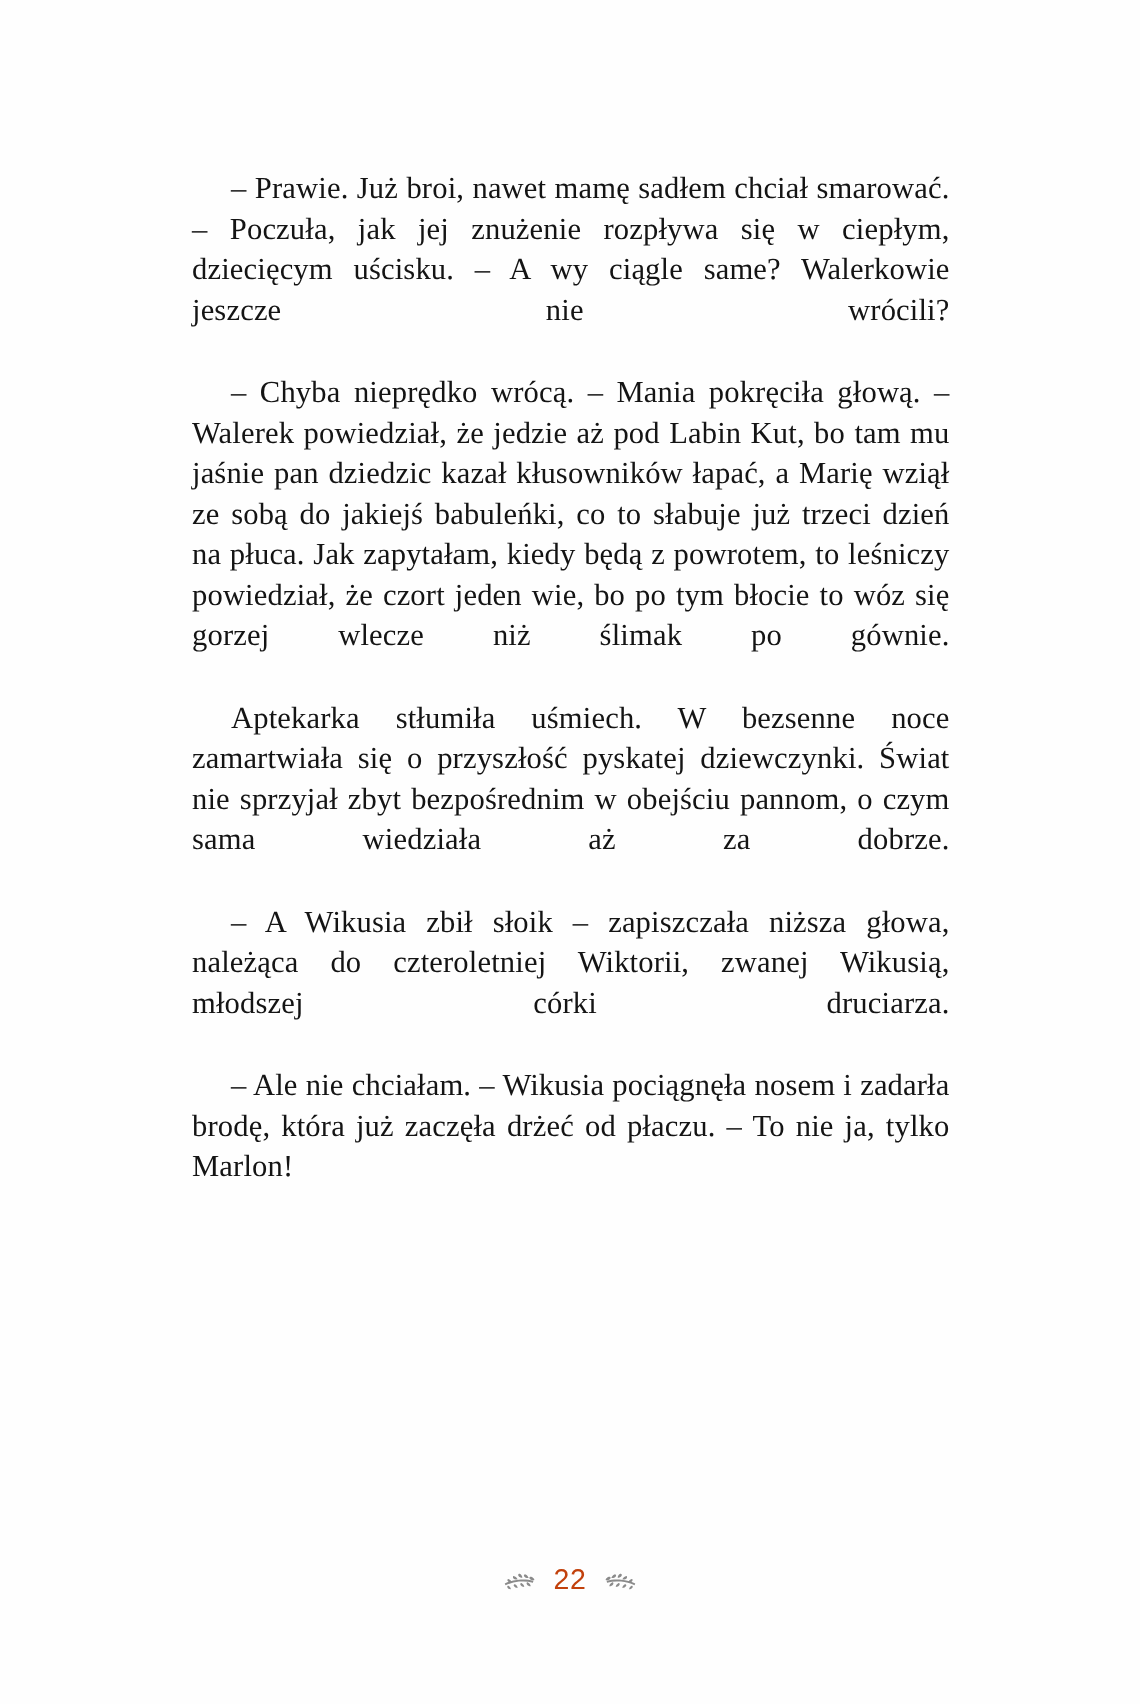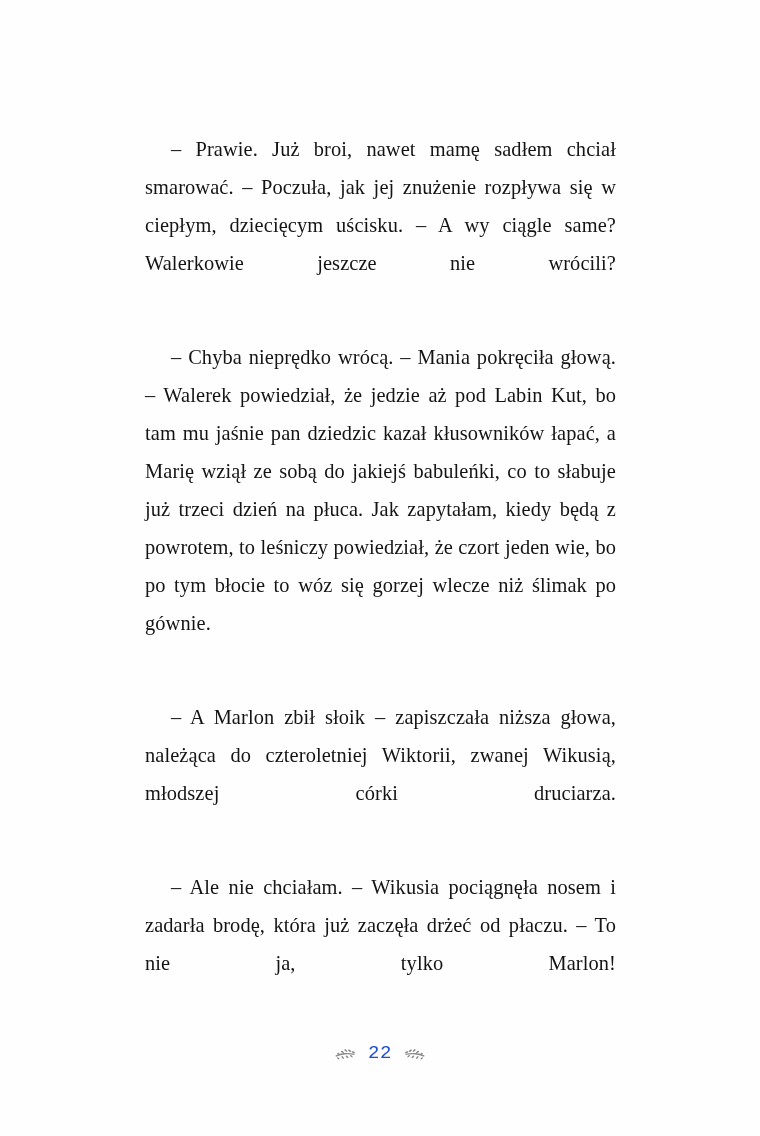--- a/index.html
+++ b/index.html
@@ -26,24 +26,24 @@
   }
 
   #text-block {
     position: absolute;
     left: 127px;
     top: 112px;
     width: 507px;
   }
 
   p.para {
-    margin: 18px;
+    margin: 1px;
     padding: 0;
     font-size: 20.4px;
-    line-height: 38px;
+    line-height: 27px;
     text-align: justify;
     text-justify: inter-word;
     text-indent: 26px;
     letter-spacing: 0.1px;
     word-spacing: 0.2px;
     color: #141414;
     -webkit-font-smoothing: antialiased;
   }
 
   
@@ -58,23 +58,23 @@
     left: 0;
     top: 1043px;
     width: 760px;
     display: flex;
     align-items: center;
     justify-content: center;
     gap: 11px;
   }
 
   #folio .folio-number {
-    font-family: Liberation Mono, monospace;
+    font-family: Liberation Sans, sans-serif;
     font-size: 19px;
-    color: #1d4ed8;
+    color: #c2410c;
     letter-spacing: 0.5px;
     line-height: 1;
   }
 
   .ornament {
     width: 24px;
     height: 20px;
     display: block;
     color: #8b8b8b;
   }
@@ -83,21 +83,22 @@
   }
 </style>
 </head>
 <body>
 
 <div id="page">
 
   <div id="text-block">
     <p class="para">– Prawie. Już broi, nawet mamę sadłem chciał smarować. – Poczuła, jak jej znużenie rozpływa się w ciepłym, dziecięcym uścisku. – A wy ciągle same? Walerkowie jeszcze nie wrócili?</p>
     <p class="para">– Chyba nieprędko wrócą. – Mania pokręciła głową. – Walerek powiedział, że jedzie aż pod Labin Kut, bo tam mu jaśnie pan dziedzic kazał kłusowników łapać, a Marię wziął ze sobą do jakiejś babuleńki, co to słabuje już trzeci dzień na płuca. Jak zapytałam, kiedy będą z powrotem, to leśniczy powiedział, że czort jeden wie, bo po tym błocie to wóz się gorzej wlecze niż ślimak po gównie.</p>
-    <p class="para">– A Marlon zbił słoik – zapiszczała niższa głowa, należąca do czteroletniej Wiktorii, zwanej Wikusią, młodszej córki druciarza.</p>
+    <p class="para">Aptekarka stłumiła uśmiech. W bezsenne noce zamartwiała się o przyszłość pyskatej dziewczynki. Świat nie sprzyjał zbyt bezpośrednim w obejściu pannom, o czym sama wiedziała aż za dobrze.</p>
+    <p class="para">– A Wikusia zbił słoik – zapiszczała niższa głowa, należąca do czteroletniej Wiktorii, zwanej Wikusią, młodszej córki druciarza.</p>
     <p class="para">– Ale nie chciałam. – Wikusia pociągnęła nosem i zadarła brodę, która już zaczęła drżeć od płaczu. – To nie ja, tylko Marlon!</p>
 
   </div>
 
   <div id="folio">
 
     <span>
       <svg class="ornament" viewBox="0 0 24 20" xmlns="http://www.w3.org/2000/svg" aria-hidden="true">
         <g fill="#8b8b8b">
           <path d="M2.5 12.6 C5.5 11.2 8.6 10.4 11.8 10.1 C15.2 9.8 18.6 10.0 21.6 10.9 L21.3 12.1 C18.4 11.3 15.2 11.1 12.0 11.4 C8.9 11.7 5.9 12.5 3.0 13.8 Z"></path>

